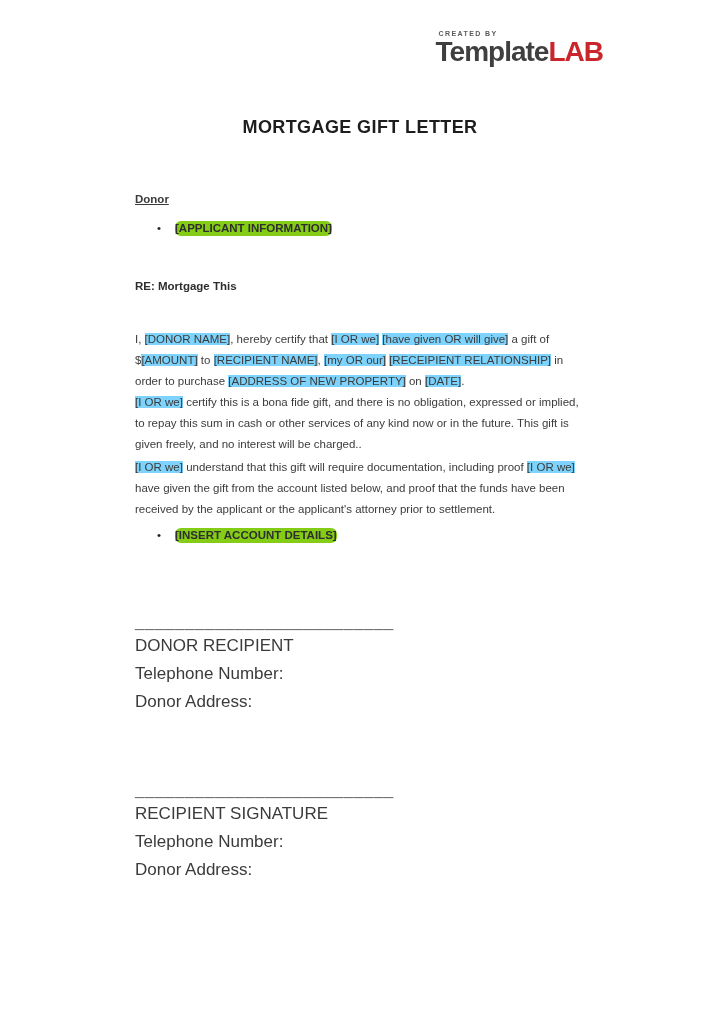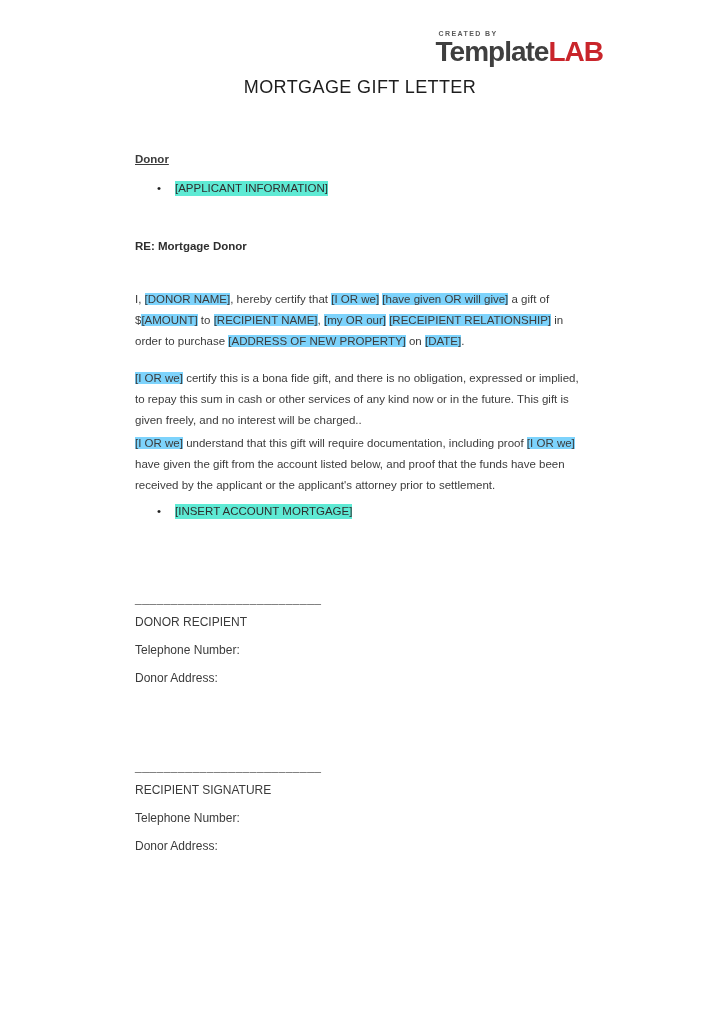--- a/index.html
+++ b/index.html
@@ -35,24 +35,24 @@
     font-size: 28px;
     font-weight: bold;
     letter-spacing: -1px;
     color: #3f3f3f;
   }
   .logo-brand .lab { color: #c9252b; }
 
   
   .doc-title {
     margin: 0;
-    padding-top: 75px;
+    padding-top: 115px;
     text-align: center;
     font-size: 18px;
-    font-weight: normal;
+    font-weight: bold;
     letter-spacing: 0.4px;
     color: #1d1d1d;
     line-height: 24px;
   }
 
   
   .body-text { font-size: 11.5px; line-height: 21px; }
 
   .donor-heading {
     margin-top: 53px;
@@ -63,41 +63,41 @@
   }
 
   .bullet-row {
     display: flex;
     align-items: flex-start;
     padding-left: 22px;
     font-size: 11.5px;
     line-height: 15px;
   }
   .bullet-row .bullet-glyph { width: 18px; flex: 0 0 18px; color:#1d1d1d; }
-  .bullet-label { font-weight: normal; background: #5eead4; color:#2e2e2e; }
+  .bullet-label { font-weight: bold; background: #84cc16; color:#2e2e2e;border-radius:6px; }
   .bullet-1 { margin-top: 15px; }
   .bullet-2 { margin-top: 8px; }
 
   .re-line {
     margin-top: 43px;
     font-weight: bold;
     font-size: 11.5px;
     line-height: 14px;
     color:#2e2e2e;
   }
 
   .para { margin: 0; }
   .para-1 { margin-top: 36px; }
-  .para-2 { margin-top: 16px; }
+  .para-2 { margin-top: 0; }
   .para-3 { margin-top: 2px; }
   .hl { background: #7dd3fc; }
   .b { font-weight: normal; }
 
   
-  .sig-block { font-size: 12px; line-height: 14px; }
+  .sig-block { font-size: 17px; line-height: 14px; }
   .sig-block-1 { margin-top: 72px; }
   .sig-block-2 { margin-top: 74px; }
   .sig-line { letter-spacing: 0.5px; color:#6b6b6b; line-height: 14px; }
   .sig-row { margin-top: 14px; color:#3b3b3b; }
   .sig-title-row { margin-top: 10px; }
 </style>
 </head>
 <body>
 
 <div class="page">
@@ -109,31 +109,31 @@
 
   <h1 class="doc-title">MORTGAGE GIFT LETTER</h1>
 
   <div class="donor-heading body-text">Donor</div>
 
   <div class="bullet-row bullet-1">
     <span class="bullet-glyph">•</span>
     <span class="bullet-label">[APPLICANT INFORMATION]</span>
   </div>
 
-  <div class="re-line">RE: Mortgage Donor</div>
+  <div class="re-line">RE: Mortgage This</div>
 
   <p class="para para-1 body-text"><span>I, </span><span class="hl">[DONOR NAME]</span><span>, hereby certify that </span><span class="hl">[I </span><span class="hl b">OR</span><span class="hl"> we]</span><span> </span><span class="hl">[have given </span><span class="hl b">OR</span><span class="hl"> will give]</span><span> a gift of $</span><span class="hl">[AMOUNT]</span><span> to </span><span class="hl">[RECIPIENT NAME]</span><span>, </span><span class="hl">[my </span><span class="hl b">OR</span><span class="hl"> our]</span><span> </span><span class="hl">[RECEIPIENT RELATIONSHIP]</span><span> in order to purchase </span><span class="hl">[ADDRESS OF NEW PROPERTY]</span><span> on </span><span class="hl">[DATE]</span><span>.</span></p>
 
   <p class="para para-2 body-text"><span class="hl">[I </span><span class="hl b">OR</span><span class="hl"> we]</span><span> certify this is a bona fide gift, and there is no obligation, expressed or implied, to repay this sum in cash or other services of any kind now or in the future. This gift is given freely, and no interest will be charged..</span></p>
 
   <p class="para para-3 body-text"><span class="hl">[I </span><span class="hl b">OR</span><span class="hl"> we]</span><span> understand that this gift will require documentation, including proof </span><span class="hl">[I </span><span class="hl b">OR</span><span class="hl"> we]</span><span> have given the gift from the account listed below, and proof that the funds have been received by the applicant or the applicant's attorney prior to settlement.</span></p>
 
   <div class="bullet-row bullet-2">
     <span class="bullet-glyph">•</span>
-    <span class="bullet-label">[INSERT ACCOUNT MORTGAGE]</span>
+    <span class="bullet-label">[INSERT ACCOUNT DETAILS]</span>
   </div>
 
   <div class="sig-block sig-block-1">
     <div class="sig-line">__________________________</div>
     <div class="sig-row sig-title-row">DONOR RECIPIENT</div>
     <div class="sig-row">Telephone Number:</div>
     <div class="sig-row">Donor Address:</div>
   </div>
 
   <div class="sig-block sig-block-2">

